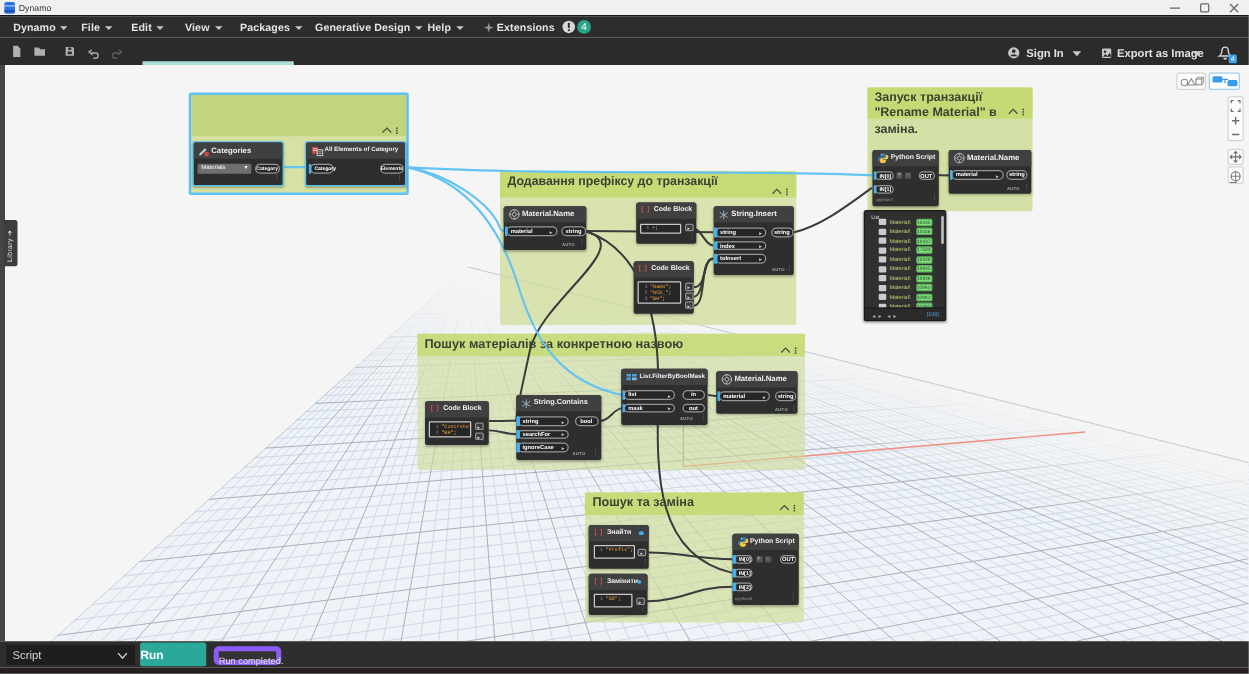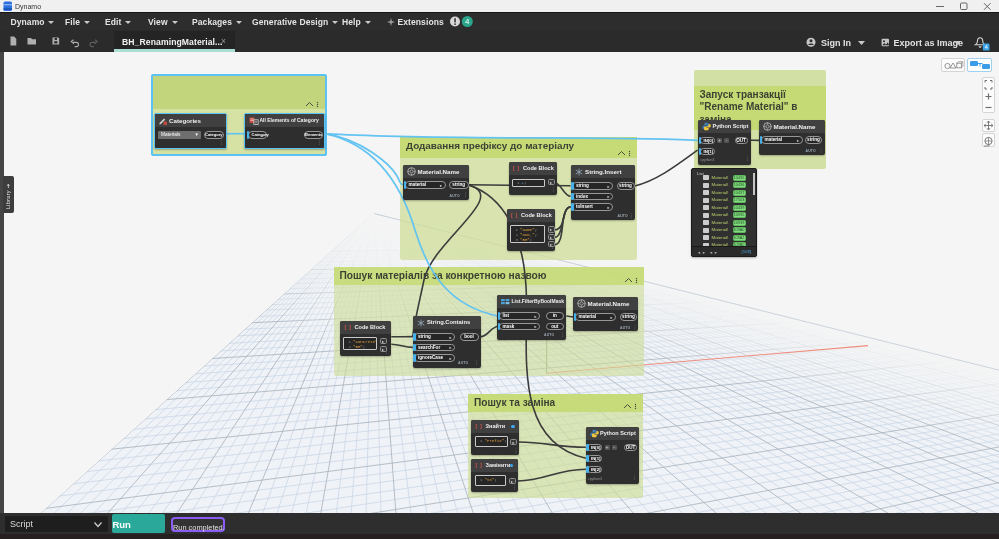--- a/index.html
+++ b/index.html
@@ -64,21 +64,21 @@
           <path d="M1 5 l3.5-3.5 3.5 3.5" fill="none" stroke="#4a4f40" stroke-width="1"></path>
           <circle cx="12.5" cy="1.5" r="0.7" fill="#4a4f40"></circle>
           <circle cx="12.5" cy="3.5" r="0.7" fill="#4a4f40"></circle>
           <circle cx="12.5" cy="5.5" r="0.7" fill="#4a4f40"></circle>
         </svg>
 </div>
     </div>
     <div class="group" style="left:400px;top:85px;width:237px;height:123px;background:rgba(205,220,150,0.72)">
 <div style="position:absolute;left:0;top:0;width:100%;height:21px;background:rgba(197,218,116,0.97)">
 <div class="gtitle" style="position:absolute;left:6px;top:3px;font-size:9.9px">
-          <div>Додавання префіксу до матеріалу</div>
+          <div>Додавання префіксу до транзакції</div>
         </div>
 <svg width="16" height="7" style="position:absolute;right:4px;bottom:1.5px">
           <path d="M1 5 l3.5-3.5 3.5 3.5" fill="none" stroke="#4a4f40" stroke-width="1"></path>
           <circle cx="12.5" cy="1.5" r="0.7" fill="#4a4f40"></circle>
           <circle cx="12.5" cy="3.5" r="0.7" fill="#4a4f40"></circle>
           <circle cx="12.5" cy="5.5" r="0.7" fill="#4a4f40"></circle>
         </svg>
 </div>
     </div>
     <div class="group" style="left:333.5px;top:214.5px;width:310.5px;height:109.5px;background:rgba(205,220,150,0.6)">
@@ -101,21 +101,21 @@
         </div>
 <svg width="16" height="7" style="position:absolute;right:4px;bottom:1.5px">
           <path d="M1 5 l3.5-3.5 3.5 3.5" fill="none" stroke="#4a4f40" stroke-width="1"></path>
           <circle cx="12.5" cy="1.5" r="0.7" fill="#4a4f40"></circle>
           <circle cx="12.5" cy="3.5" r="0.7" fill="#4a4f40"></circle>
           <circle cx="12.5" cy="5.5" r="0.7" fill="#4a4f40"></circle>
         </svg>
 </div>
     </div>
     <div class="group" style="left:693.5px;top:17.5px;width:132.5px;height:99px;background:rgba(205,220,150,0.85)">
-<div style="position:absolute;left:0;top:16px;width:100%;height:44px;background:rgba(197,218,116,1)">
+<div style="position:absolute;left:0;top:0;width:100%;height:25px;background:rgba(197,218,116,1)">
 <div class="gtitle" style="position:absolute;left:6px;top:3px;font-size:10px">
           <div>Запуск транзакції</div>
           <div>"Rename Material" в</div>
           <div>заміна.</div>
         </div>
 <svg width="16" height="7" style="position:absolute;right:4px;bottom:1.5px">
           <path d="M1 5 l3.5-3.5 3.5 3.5" fill="none" stroke="#4a4f40" stroke-width="1"></path>
           <circle cx="12.5" cy="1.5" r="0.7" fill="#4a4f40"></circle>
           <circle cx="12.5" cy="3.5" r="0.7" fill="#4a4f40"></circle>
           <circle cx="12.5" cy="5.5" r="0.7" fill="#4a4f40"></circle>
@@ -473,24 +473,20 @@
       <path d="M27.5 8 h3.4 l1.3 1.3 h3.8 v5.2 h-8.5 z"></path>
       <path d="M52.5 7.5 h5.6 l1.1 1.1 v6 h-6.7 z"></path>
       <rect x="54.2" y="11.2" width="3.2" height="2.2" fill="#2b2b2b"></rect>
       <rect x="54.6" y="8" width="2.4" height="2" fill="#2b2b2b"></rect>
     </g>
     <g fill="none">
       <path d="M73.5 9.8 l-2.3 1.8 2.3 1.8 v-1 h2.9 a2.1 2.1 0 0 1 0 4.2 h-1.8" stroke="#ababab" stroke-width="1.1"></path>
       <path d="M95 9.8 l2.3 1.8 -2.3 1.8 v-1 h-2.9 a2.1 2.1 0 0 0 0 4.2 h1.8" stroke="#5d5d5d" stroke-width="1.1"></path>
     </g>
   </svg>
-  <div class="abs" style="left:114px;top:1px;width:121px;height:21px;background:#242424">
-    <span class="abs" style="left:8px;top:5.5px;font-size:8.6px;font-weight:700;color:#f2f2f2;letter-spacing:.1px">BH_RenamingMaterial...</span>
-    <span class="abs" style="left:107px;top:4.5px;font-size:8.5px;color:#9a9a9a">×</span>
-  </div>
   <div class="abs" style="left:114px;top:19.3px;width:121px;height:3.2px;background:#a9ded5"></div>
   <svg width="220" height="22" style="position:absolute;left:779px;top:0">
     <circle cx="32" cy="12.3" r="4.5" fill="#c6c6c6"></circle>
     <circle cx="32" cy="10.8" r="1.5" fill="#2b2b2b"></circle>
     <path d="M29 14.9 a3.8 3.8 0 0 1 6 0 z" fill="#2b2b2b"></path>
     <text x="42" y="15.5" font-size="9" font-weight="bold" fill="#e2e2e2" font-family="Liberation Sans">Sign In</text>
     <path d="M79 11 h7 l-3.5 4z" fill="#c9c9c9"></path>
     <rect x="102.6" y="8.8" width="7.4" height="7.5" rx="1" fill="#c6c6c6"></rect>
     <circle cx="105" cy="11.3" r="1" fill="#2b2b2b"></circle>
     <path d="M103.3 15.3 l2-2.2 1.6 1.7 2-2.6 1.2 3.1z" fill="#2b2b2b"></path>
@@ -505,15 +501,15 @@
 <div id="bottombar">
   <div class="abs" style="left:4.8px;top:2.6px;width:102.8px;height:16.8px;background:#1e1e1e">
     <span class="abs" style="left:5.3px;top:3.2px;font-size:9px;color:#d9d9d9">Script</span>
     <svg width="10" height="10" style="position:absolute;right:5px;top:4.5px">
         <path d="M1.5 2.5 l3.5 4 3.5-4" fill="none" stroke="#cfcfcf" stroke-width="1.2"></path>
       </svg>
   </div>
   <div class="abs" style="left:112.4px;top:0.9px;width:53px;height:19.2px;background:#2aa89a;border-radius:2px;text-align:left">
     <span style="font-size:9.5px;font-weight:700;color:#fff;line-height:19px">Run</span>
   </div>
-  <div class="abs" style="left:171px;top:3.8px;width:53.6px;height:14.9px;border:2px solid #8b5cf6;border-radius:4px;background:#333;text-align:center;line-height:12.9px"><span style="font-size:7.4px;color:#e0e0e0;white-space:nowrap">Run completed.</span></div>
+  <div class="abs" style="left:171px;top:3.8px;width:53.6px;height:14.9px;border:4px solid #8b5cf6;border-radius:4px;background:#333;text-align:center;line-height:12.9px"><span style="font-size:7.4px;color:#e0e0e0;white-space:nowrap">Run completed.</span></div>
 </div>
 <div id="bottomedge"></div>
 
 </body></html>

